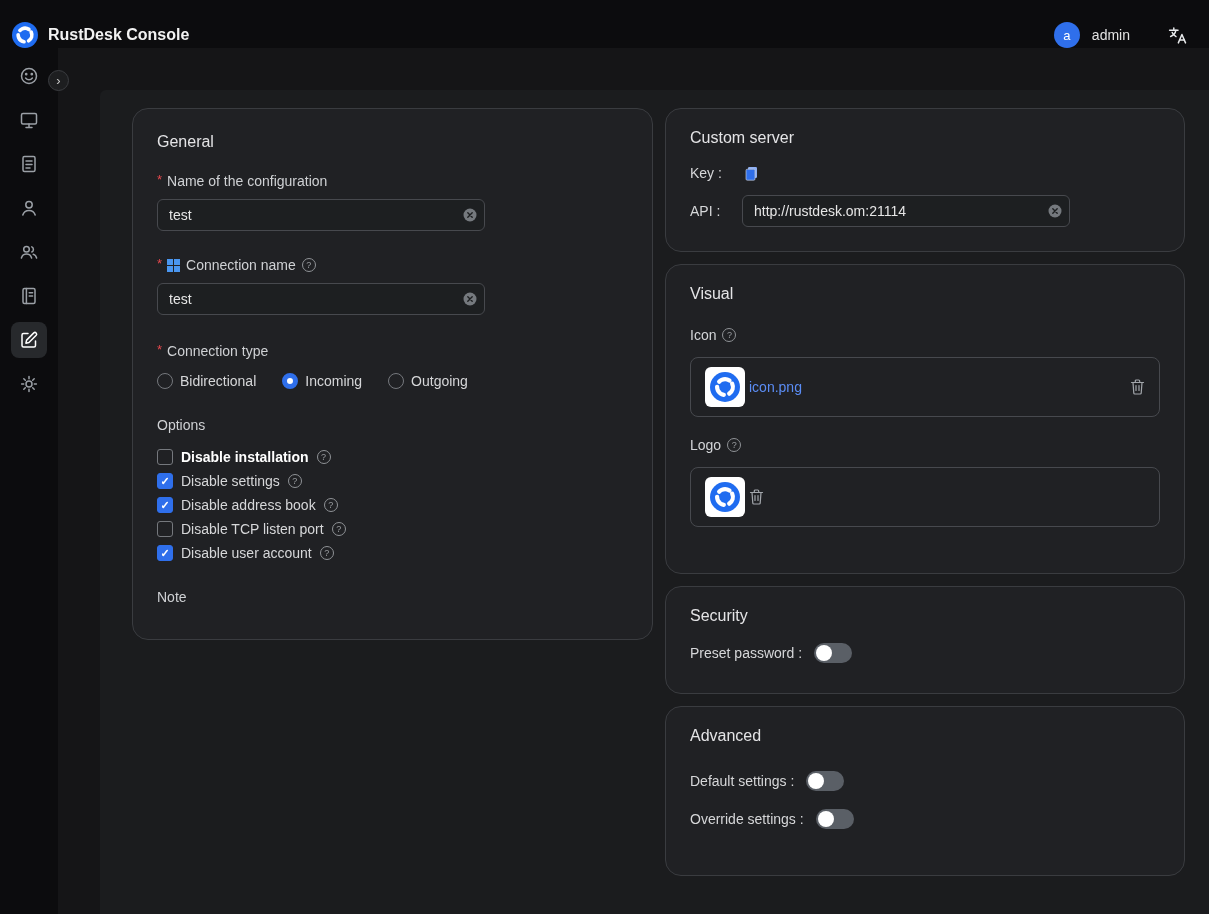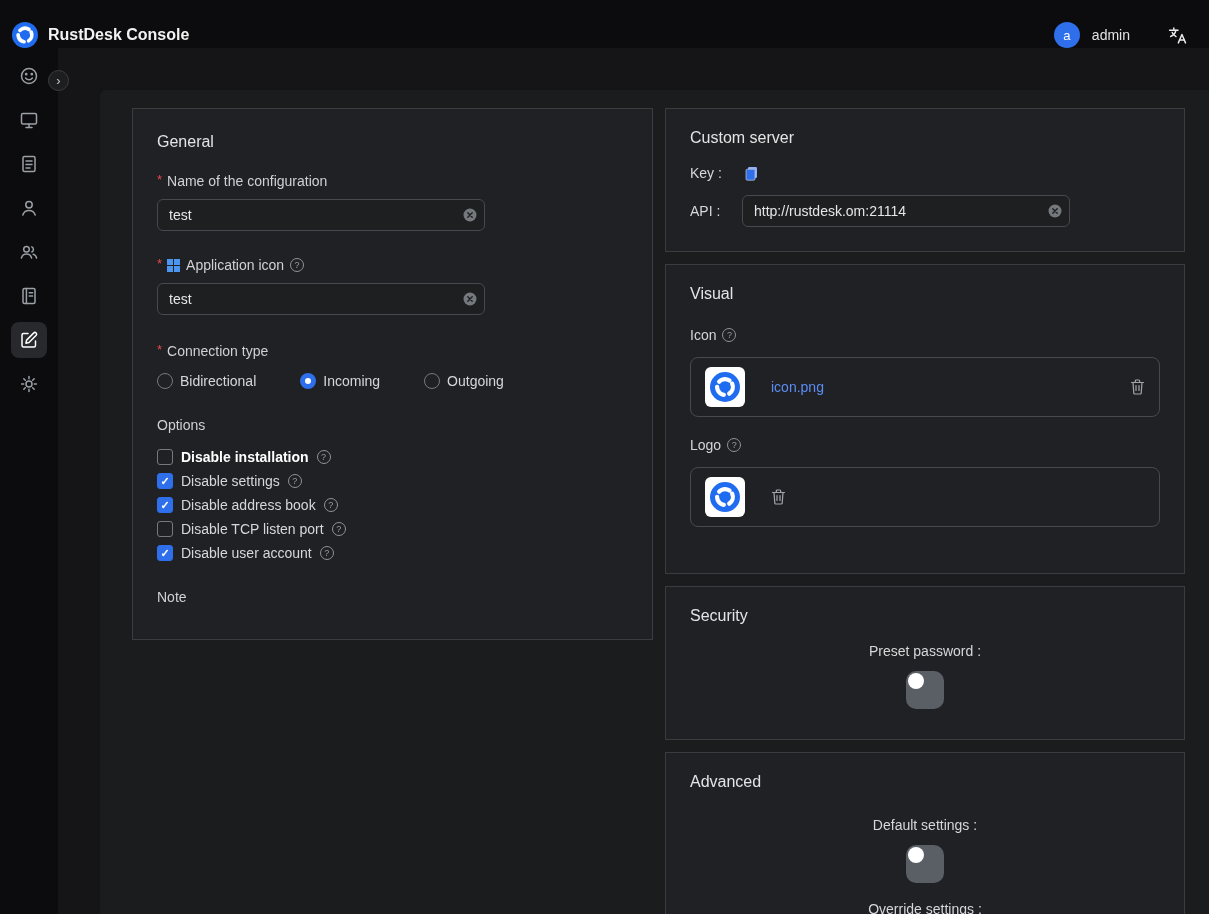--- a/index.html
+++ b/index.html
@@ -49,21 +49,21 @@
   }
   .content { flex:1; background:#151517; position:relative; }
   .panel {
     position:absolute; left:42px; top:42px; right:0; bottom:-120px;
     background:#1b1c1e; border-top-left-radius:6px;
   }
   .columns { display:flex; gap:12px; padding:18px 24px 18px 32px; align-items:flex-start; }
 
   
   .card {
-    background:#202124; border:1px solid #3a3c40; border-radius:0;
+    background:#202124; border:1px solid #3a3c40; border-radius:16px;
   }
   .card-title { font-size:16px; font-weight:500; color:#e4e4e6; }
   .card-general { width:521px; padding:24px; }
   .right-col { width:520px; display:flex; flex-direction:column; gap:12px; }
   .card-server { padding:20px 24px 10px; }
   .card-visual { padding:20px 24px 46px; }
   .card-security { padding:20px 24px 30px; }
   .card-advanced { padding:20px 24px 30px; min-height:170px; }
 
   
@@ -82,21 +82,21 @@
   .clear-btn { position:absolute; right:8px; top:50%; transform:translateY(-50%); display:flex; cursor:pointer; }
 
   .help {
     width:14px; height:14px; border-radius:50%; border:1px solid #8f9296;
     color:#9a9da1; font-size:9px; display:inline-flex; align-items:center;
     justify-content:center; flex:0 0 14px; cursor:pointer;
   }
   .win-logo { display:grid; grid-template-columns:6px 6px; grid-template-rows:6px 6px; gap:1px; }
   .win-logo span { background:#4a96f0; display:block; }
 
-  .radio-group { display:flex; gap:44px; margin-top:14px; }
+  .radio-group { display:flex; gap:26px; margin-top:14px; }
   .radio-opt { display:flex; align-items:center; gap:7px; font-size:14px; color:#d6d7d9; cursor:pointer; }
   .radio { width:16px; height:16px; border-radius:50%; border:1px solid #75787d; flex:0 0 16px; }
   .radio[data-checked="true"] { border:5px solid #2f6feb; background:#fff; }
 
   .chk-list { display:flex; flex-direction:column; gap:8px; margin-top:14px; }
   .chk-row { display:flex; align-items:center; gap:8px; font-size:14px; color:#d6d7d9; cursor:pointer; }
   .checkbox {
     width:16px; height:16px; border-radius:3px; border:1px solid #75787d;
     display:flex; align-items:center; justify-content:center; flex:0 0 16px;
   }
@@ -118,28 +118,28 @@
     font-family:"DejaVu Sans Mono", monospace; font-size:11px;
     background:#b7bcc4; color:#17191c; padding:3px 3px; white-space:nowrap;
   }
   .copy-btn { margin-left:2px; display:flex; cursor:pointer; }
 
   
   .file-label-row { display:flex; align-items:center; gap:6px; font-size:14px; color:#d3d5d8; margin:20px 0 14px; }
   .file-label-row.first { margin-top:24px; }
   .file-box {
     border:1px solid #47494e; border-radius:8px; height:60px;
-    display:flex; align-items:center; padding:0 14px; gap:26px;
+    display:flex; align-items:center; padding:0 14px; gap:4px;
   }
   .thumb { width:40px; height:40px; background:#fff; border-radius:6px; display:flex; align-items:center; justify-content:center; }
   .file-link { color:#5b8df5; font-size:14px; flex:1; cursor:pointer; }
   .trash { color:#a2a6ab; display:flex; cursor:pointer; }
 
   
-  .toggle-row { display:flex; align-items:center; gap:12px; font-size:14px; color:#d6d7d9; margin-top:18px;flex-direction:column; }
+  .toggle-row { display:flex; align-items:center; gap:12px; font-size:14px; color:#d6d7d9; margin-top:18px; }
   .toggle { width:38px; height:20px; border-radius:10px; background:#5a5f66; position:relative; cursor:pointer; flex:0 0 38px; }
   .toggle::after { content:""; position:absolute; left:2px; top:2px; width:16px; height:16px; border-radius:50%; background:#fff; }
 </style>
 </head>
 <body>
 
 <div class="header">
   <div class="brand">
     <span style="display:flex;">
       <svg width="26" height="26" viewBox="0 0 24 24">
@@ -263,21 +263,21 @@
           </div>
 
           <div class="field-label mt26">
             <span class="req">*</span>
             <span class="win-logo">
                 <span></span>
                 <span></span>
                 <span></span>
                 <span></span>
               </span>
-            <span>Application icon</span>
+            <span>Connection name</span>
             <span class="help">?</span>
           </div>
           <div class="input-wrap">
             <input value="test" style="">
             <span class="clear-btn">
               <svg width="14" height="14" viewBox="0 0 14 14">
                   <circle cx="7" cy="7" r="6.5" fill="#75797e"></circle>
                   <path d="M4.8 4.8l4.4 4.4M9.2 4.8l-4.4 4.4" stroke="#1d1f21" stroke-width="1.4" stroke-linecap="round"></path>
                 </svg>
             </span>

